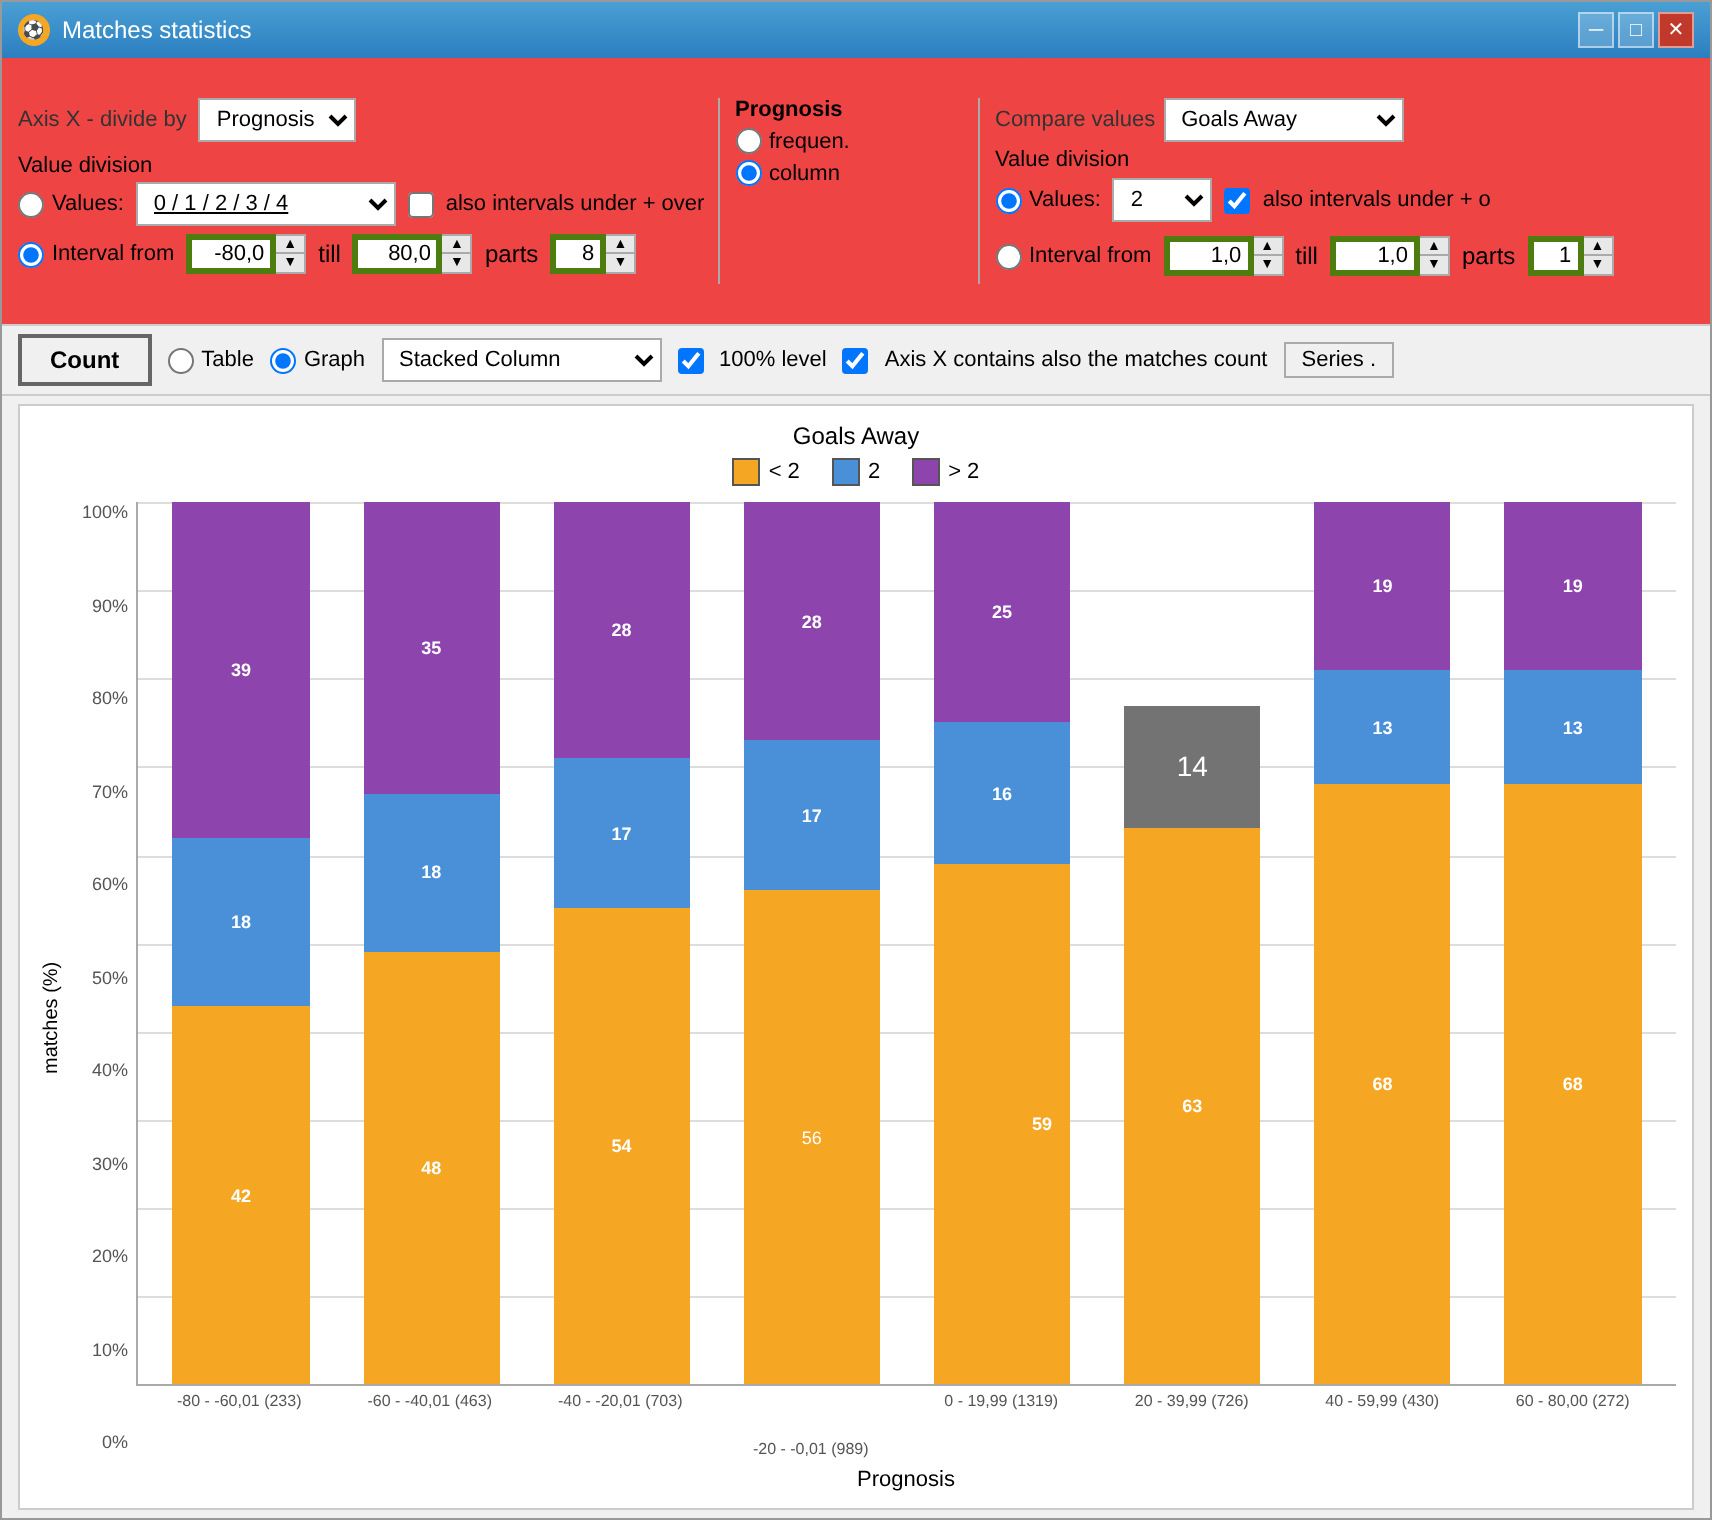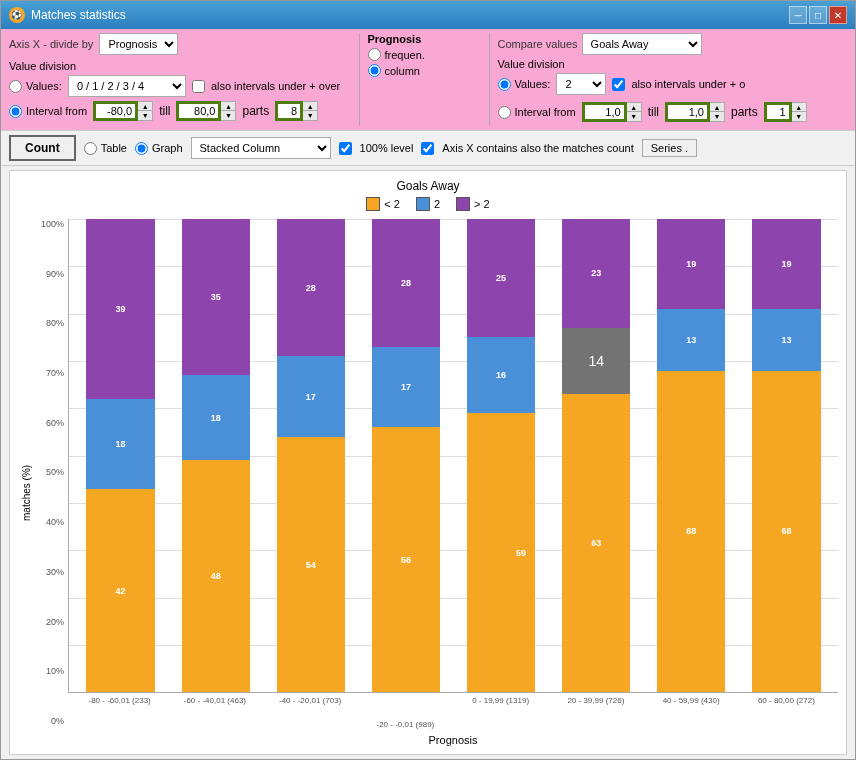--- a/index.html
+++ b/index.html
@@ -63,23 +63,23 @@
       background: rgba(255,255,255,0.2);
       color: white;
       font-size: 10px;
       display: flex;
       align-items: center;
       justify-content: center;
       cursor: pointer;
     }
     .title-btn.close { background: #c0392b; }
     .controls-area {
-      background: #f9a8d4;
+      background: #ef4444;
       border-bottom: 1px solid #ccc;
-      padding: 4px 8px;
+      padding: 20px 8px;
       flex-shrink: 0;
     }
     .controls-row {
       display: flex;
       align-items: center;
       gap: 6px;
       margin-bottom: 4px;
     }
     label {
       font-size: 11px;
@@ -261,21 +261,21 @@
             <option>Prognosis</option>
           </select>
         </div>
         <div>
           <span class="value-division-label">Value division</span>
           <div class="controls-row" style="margin-top:2px;">
             <div class="radio-group">
               <input type="radio" name="divtype" style="">
               <label>Values:</label>
             </div>
-            <select style="width:118px;">
+            <select style="width:130px;text-decoration:underline;">
               <option>0 / 1 / 2 / 3 / 4</option>
             </select>
             <input type="checkbox" style="">
             <label>also intervals under + over</label>
           </div>
           <div class="controls-row">
             <div class="radio-group">
               <input type="radio" name="divtype" checked="" style="">
               <label>Interval from</label>
             </div>
@@ -464,39 +464,38 @@
             <div style="flex:1;height:100%;display:flex;align-items:flex-end;justify-content:center;">
               <div style="width:75%;height:100%;display:flex;flex-direction:column-reverse;">
                 <div style="height:54%;background:#f5a623;display:flex;align-items:center;justify-content:center;font-size:9px;color:white;font-weight:bold;">54</div>
                 <div style="height:17%;background:#4a90d9;display:flex;align-items:center;justify-content:center;font-size:9px;color:white;font-weight:bold;">17</div>
                 <div style="height:29%;background:#8e44ad;display:flex;align-items:center;justify-content:center;font-size:9px;color:white;font-weight:bold;">28</div>
               </div>
             </div>
 
             <div style="flex:1;height:100%;display:flex;align-items:flex-end;justify-content:center;">
               <div style="width:75%;height:100%;display:flex;flex-direction:column-reverse;">
-                <div style="height:56%;background:#f5a623;display:flex;align-items:center;justify-content:center;font-size:9px;color:white;font-weight:bold;">56</div>
+                <div style="height:56%;background:#f5a623;display:flex;align-items:center;justify-content:center;font-size:9px;color:white;font-weight:normal;">56</div>
                 <div style="height:17%;background:#4a90d9;display:flex;align-items:center;justify-content:center;font-size:9px;color:white;font-weight:bold;">17</div>
                 <div style="height:27%;background:#8e44ad;display:flex;align-items:center;justify-content:center;font-size:9px;color:white;font-weight:bold;">28</div>
               </div>
             </div>
 
             <div style="flex:1;height:100%;display:flex;align-items:flex-end;justify-content:center;">
               <div style="width:75%;height:100%;display:flex;flex-direction:column-reverse;">
                 <div style="height:59%;background:#f5a623;display:flex;align-items:center;justify-content:center;font-size:9px;color:white;font-weight:bold;padding-left:40px;">59</div>
                 <div style="height:16%;background:#4a90d9;display:flex;align-items:center;justify-content:center;font-size:9px;color:white;font-weight:bold;">16</div>
                 <div style="height:25%;background:#8e44ad;display:flex;align-items:center;justify-content:center;font-size:9px;color:white;font-weight:bold;">25</div>
               </div>
             </div>
 
             <div style="flex:1;height:100%;display:flex;align-items:flex-end;justify-content:center;">
               <div style="width:75%;height:100%;display:flex;flex-direction:column-reverse;">
                 <div style="height:63%;background:#f5a623;display:flex;align-items:center;justify-content:center;font-size:9px;color:white;font-weight:bold;">63</div>
                 <div style="height:14%;background:#737373;display:flex;align-items:center;justify-content:center;font-size:14px;color:white;font-weight:normal;">14</div>
-                <div style="height:23%;background:#8e44ad;display:flex;align-items:center;justify-content:center;font-size:9px;color:white;font-weight:bold;">23</div>
               </div>
             </div>
 
             <div style="flex:1;height:100%;display:flex;align-items:flex-end;justify-content:center;">
               <div style="width:75%;height:100%;display:flex;flex-direction:column-reverse;">
                 <div style="height:68%;background:#f5a623;display:flex;align-items:center;justify-content:center;font-size:9px;color:white;font-weight:bold;">68</div>
                 <div style="height:13%;background:#4a90d9;display:flex;align-items:center;justify-content:center;font-size:9px;color:white;font-weight:bold;">13</div>
                 <div style="height:19%;background:#8e44ad;display:flex;align-items:center;justify-content:center;font-size:9px;color:white;font-weight:bold;">19</div>
               </div>
             </div>

